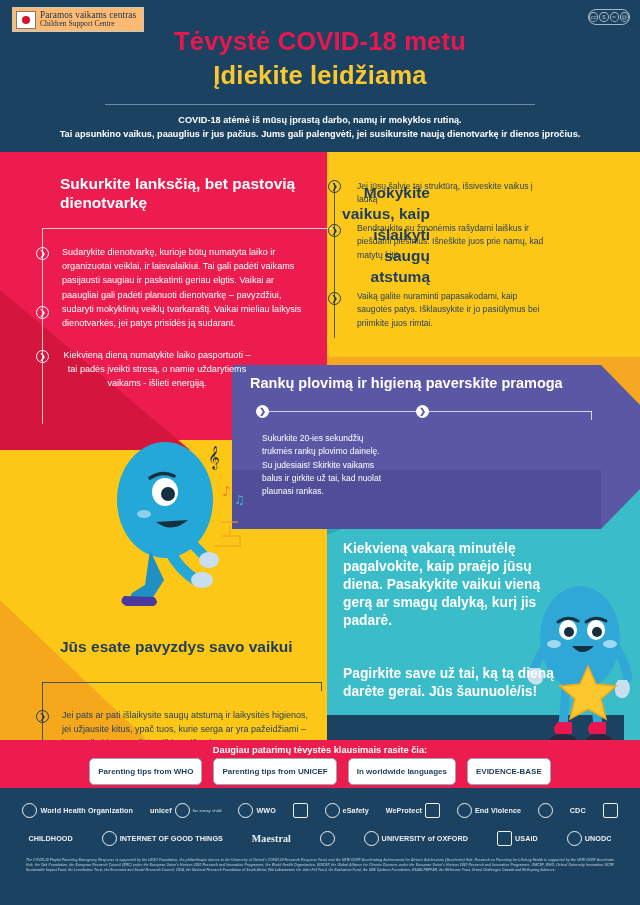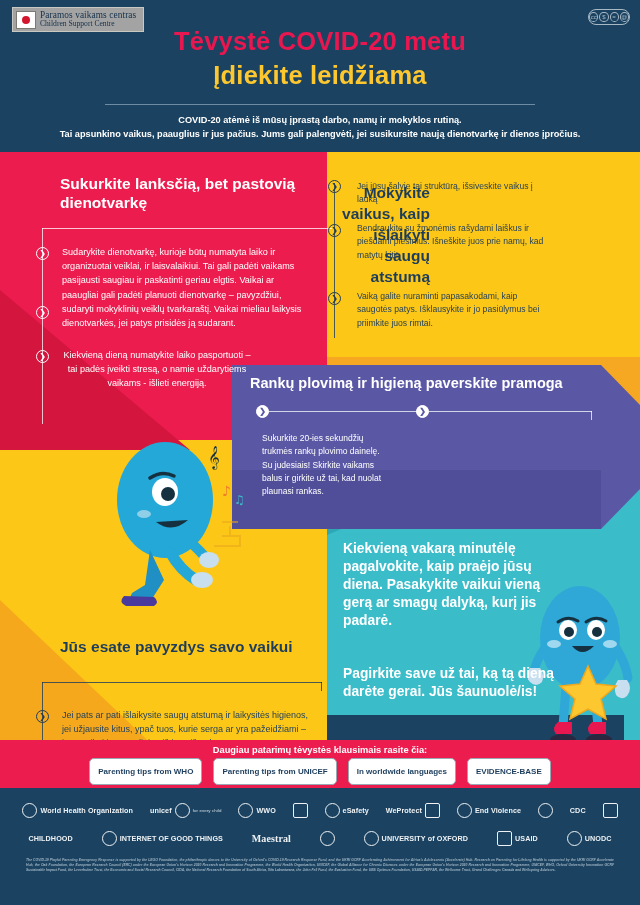--- a/index.html
+++ b/index.html
@@ -14,21 +14,21 @@
     width: 640px; height: 905px;
     background: #1b4260;
     overflow: hidden;
   }
 
   
   .header { position: absolute; left: 0; top: 0; width: 640px; height: 152px; }
   .logo-box {
     position: absolute; left: 12px; top: 7px;
     width: 132px; height: 25px;
-    background: #a3a3a3; border: 1px solid #c9c9c2;
+    background: #fdba74; border: 1px solid #c9c9c2;
     display: flex; align-items: center; padding-left: 3px;
   }
   .logo-flag {
     width: 20px; height: 18px; background: #ffffff;
     border: 1px solid #7a7a72;
     display: flex; align-items: center; justify-content: center;
     flex: 0 0 auto; margin-right: 4px;
   }
   .logo-dot { width: 8px; height: 8px; border-radius: 50%; background: #d4162d; }
   .logo-text { line-height: 1.02; }
@@ -208,25 +208,25 @@
       </div>
     </div>
 
     <div class="cc-badge">
       <i>cc</i>
         <i>$</i>
         <i>=</i>
         <i>@</i>
     </div>
 
-    <div class="title-main">Tėvystė COVID-20 metu</div>
+    <div class="title-main">Tėvystė COVID-18 metu</div>
     <div class="title-sub">Įdiekite leidžiama</div>
     <div class="intro-rule"></div>
     <div class="intro">
-      <span>COVID-20 atėmė iš mūsų įprastą darbo, namų ir mokyklos rutiną.</span><br>
+      <span>COVID-18 atėmė iš mūsų įprastą darbo, namų ir mokyklos rutiną.</span><br>
       <span>Tai apsunkino vaikus, paauglius ir jus pačius. Jums gali palengvėti, jei susikursite naują dienotvarkę ir dienos įpročius.</span>
     </div>
   </div>
 
   <div class="panel p-red"></div>
   <div class="panel p-yellow-tr"></div>
   <div class="panel p-yellow-r2"></div>
   <div class="panel p-yellow-bl"></div>
   <div class="wedge wedge-red-dark"></div>
   <div class="wedge wedge-yellow-dark"></div>

